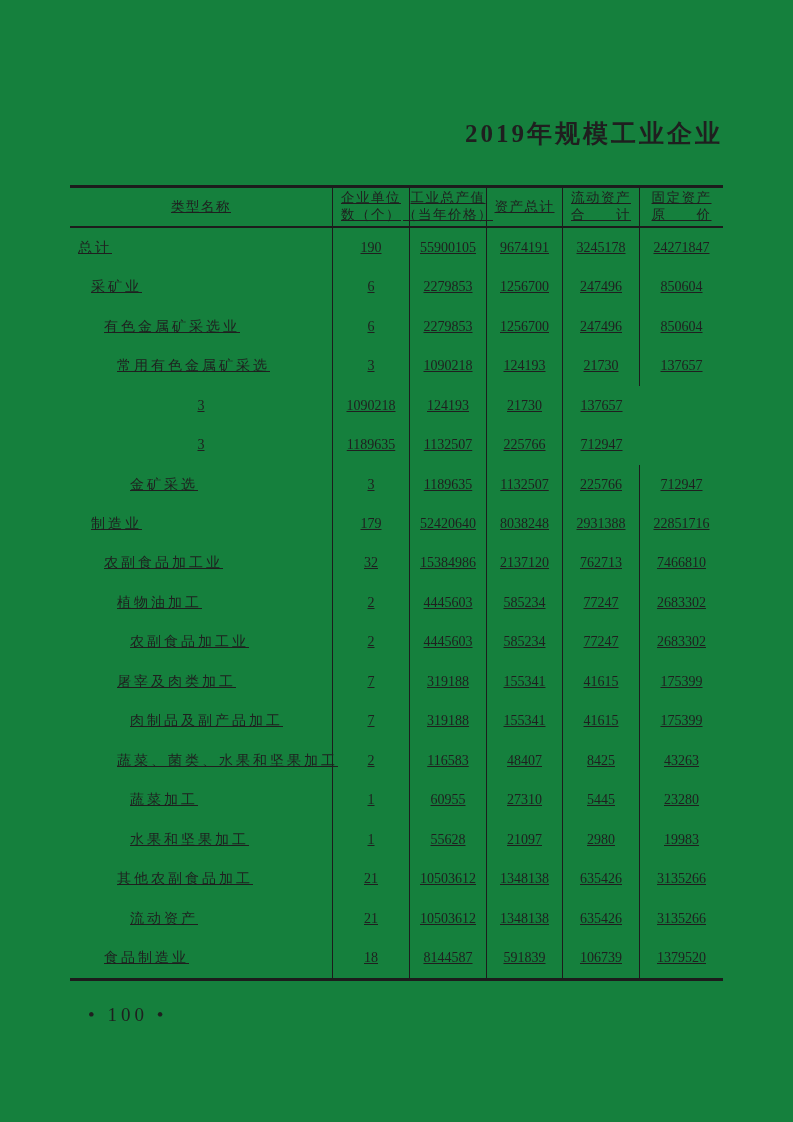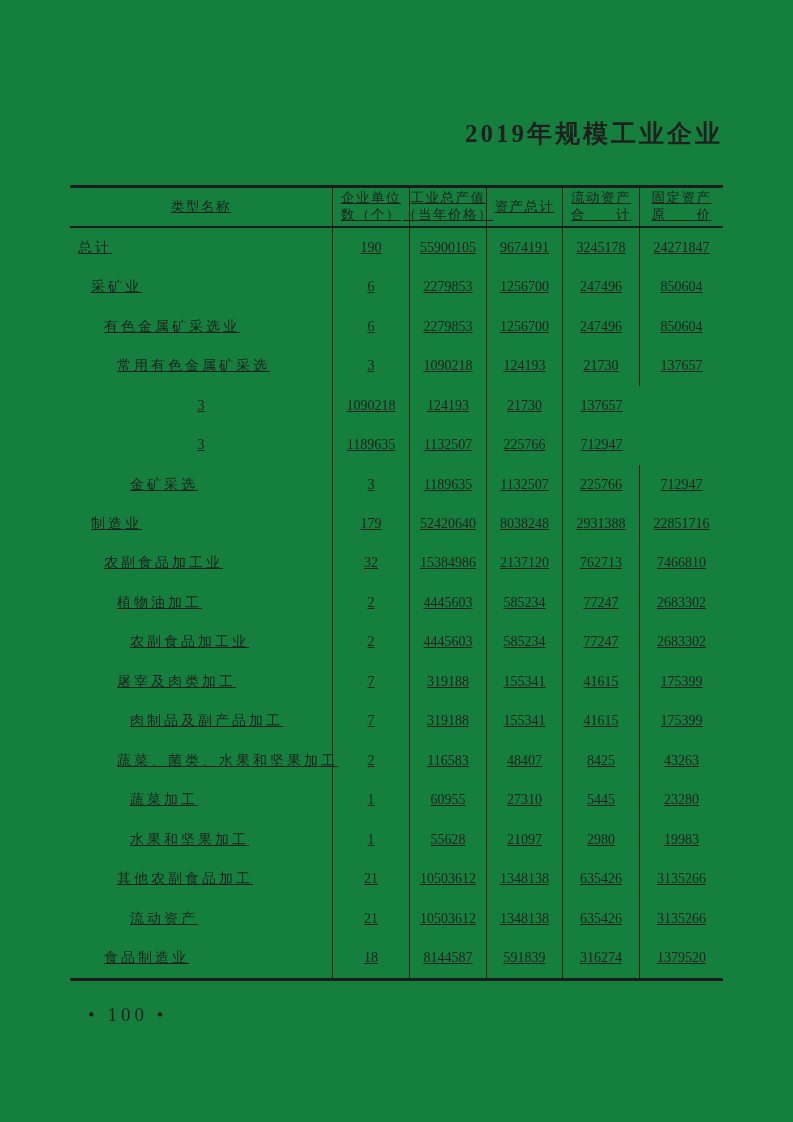--- a/index.html
+++ b/index.html
@@ -285,21 +285,21 @@
             <div class="cell num cell-sep">635426</div>
             <div class="cell num">3135266</div>
           </div>
         </div>
         <div class="trow">
           <div class="grid-row">
             <div class="cell label cell-sep" style="padding-left: 34px;">食品制造业</div>
             <div class="cell num cell-sep">18</div>
             <div class="cell num cell-sep">8144587</div>
             <div class="cell num cell-sep">591839</div>
-            <div class="cell num cell-sep">316274</div>
+            <div class="cell num cell-sep">106739</div>
             <div class="cell num">1379520</div>
           </div>
         </div>
       </div>
   </div>
 
   <div class="pageno">• 100 •</div>
 </div>
 
 </body></html>

